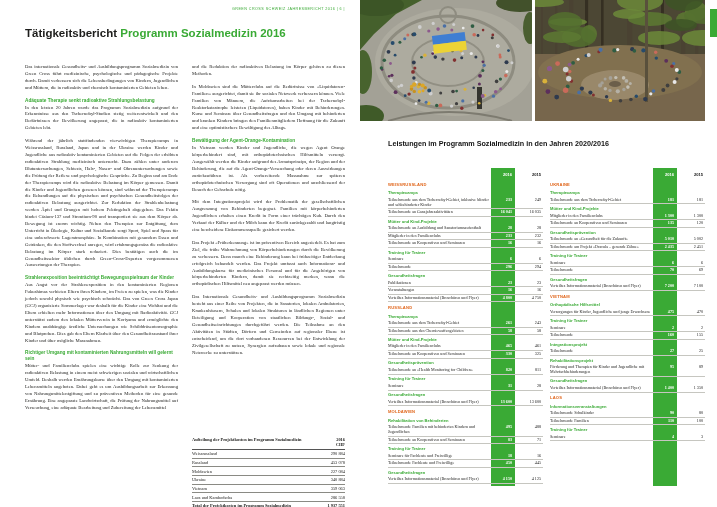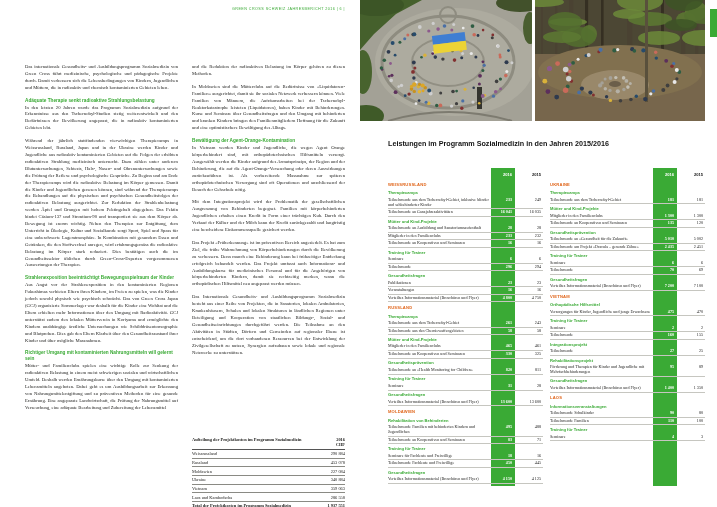--- a/index.html
+++ b/index.html
@@ -55,20 +55,21 @@
   .prow.country .lbl{color:#e0651a;font-family:"Liberation Sans","DejaVu Sans",sans-serif;font-weight:bold;letter-spacing:.2px;}
 </style>
 </head>
 <body>
 
 <div id="canvas">
 
   <div class="runhead">GREEN CROSS SCHWEIZ JAHRESBERICHT 2016 | 6 |</div>
   <div class="page-tab"></div>
 
+  <div class="titel"><span>Tätigkeitsbericht </span><span class="grn">Programm Sozialmedizin 2016</span></div>
 
   <div class="col" id="col1">
       <div class="blk-p">Das internationale Gesundheits- und Ausbildungsprogramm Sozialmedizin von Green Cross führt medizinische, psychologische und pädagogische Projekte durch. Damit verbessern sich die Lebensbedingungen von Kindern, Jugendlichen und Müttern, die in radioaktiv und chemisch kontaminierten Gebieten leben.</div>
       <div class="blk-h">Adäquate Therapie senkt radioaktive Strahlungsbelastung</div>
       <div class="blk-p">In den letzten 20 Jahren wurde das Programm Sozialmedizin aufgrund der Erkenntnisse aus den Tschernobyl-Studien stetig weiterentwickelt und den Bedürfnissen der Bevölkerung angepasst, die in radioaktiv kontaminierten Gebieten lebt.</div>
       <div class="blk-p">Während der jährlich stattfindenden vierwöchigen Therapiecamps in Weissrussland, Russland, Japan und in der Ukraine werden Kinder und Jugendliche aus radioaktiv kontaminierten Gebieten auf die Folgen der erhöhten radioaktiven Strahlung medizinisch untersucht. Dazu zählen unter anderem Blutuntersuchungen, Sehtests, Hals-, Nasen- und Ohrenuntersuchungen sowie die Prüfung der Reflexe und psychologische Gespräche. Zu Beginn und am Ende der Therapiecamps wird die radioaktive Belastung im Körper gemessen. Damit die Kinder und Jugendlichen genesen können, sind während der Therapiecamps die Behandlungen auf die physischen und psychischen Gesundheitsfolgen der radioaktiven Belastung ausgerichtet. Zur Reduktion der Strahlenbelastung werden Äpfel und Orangen mit hohem Pektingehalt abgegeben. Das Pektin bindet Cäsium-137 und Strontium-90 und transportiert sie aus dem Körper ab. Bewegung ist enorm wichtig. Neben den Therapien zur Entgiftung, dem Unterricht in Ökologie, Kultur und Sozialkunde sorgt Sport, Spiel und Spass für eine unbeschwerte Lageratmosphäre. In Kombination mit gesundem Essen und Getränken, die den Stoffwechsel anregen, wird erfahrungsgemäss die radioaktive Belastung im Körper stark reduziert. Dies bestätigen auch die im Gesundheitssektor üblichen durch Green-Cross-Experten vorgenommenen Auswertungen der Therapien.</div>
       <div class="blk-h">Strahlenexposition beeinträchtigt Bewegungsspielraum der Kinder</div>
       <div class="blk-p">Aus Angst vor der Strahlenexposition in den kontaminierten Regionen Fukushimas verbieten Eltern ihren Kindern, im Freien zu spielen, was die Kinder jedoch sowohl physisch wie psychisch schwächt. Das von Green Cross Japan (GCJ) organisierte Sommerlager war deshalb für die Kinder eine Wohltat und die Eltern erhielten mehr Informationen über den Umgang mit Radioaktivität. GCJ unterstützt zudem den lokalen Mütterverein in Koriyama und ermöglichte den Kindern unabhängige ärztliche Untersuchungen wie Schilddrüsentomographie und Blutproben. Dies gab den Eltern Klarheit über den Gesundheitszustand ihrer Kinder und über mögliche Massnahmen.</div>
       <div class="blk-h">Richtiger Umgang mit kontaminierten Nahrungsmitteln will gelernt sein</div>
       <div class="blk-p">Mütter- und Familienclubs spielen eine wichtige Rolle zur Senkung der radioaktiven Belastung in einem meist schwierigen sozialen und wirtschaftlichen Umfeld. Deshalb werden Ernährungskurse über den Umgang mit kontaminierten Lebensmitteln angeboten. Dabei geht es um Ausbildungsarbeit zur Erkennung von Nahrungsmittelentgiftung und zu präventiven Methoden für eine gesunde Ernährung. Eine angepasste Landwirtschaft, die Prüfung der Nahrungsmittel auf Verseuchung, eine adäquate Bearbeitung und Zubereitung der Lebensmittel</div>
@@ -350,21 +351,21 @@
           <circle cx="21.7" cy="97.1" r="2.4" fill="#2e3a4e"></circle>
           <circle cx="12.9" cy="91.6" r="2.4" fill="#5c2f5c"></circle>
           <circle cx="9.8" cy="81.2" r="2.4" fill="#d9b23a"></circle>
           <circle cx="14.5" cy="68.5" r="2.6" fill="#8c5a8c"></circle>
           <circle cx="22.6" cy="63.6" r="2.4" fill="#c96a5a"></circle>
           <circle cx="30.7" cy="69.5" r="2.8" fill="#cfcfcf"></circle>
         </g>
     </svg>
   </div>
 
-  <div class="perf-title">Leistungen im Programm Sozialmedizin in den Jahren 2015/2016</div>
+  <div class="perf-title">Leistungen im Programm Sozialmedizin in den Jahren 2020/2016</div>
 
   <div class="half" id="half1">
     <div class="band"></div>
   <div class="phead">
         <span class="sp"></span>
         <span class="c16">2016</span>
         <span class="c15">2015</span>
       </div>
       <div class="prow country">
         <span class="lbl">WEISSRUSSLAND</span>

